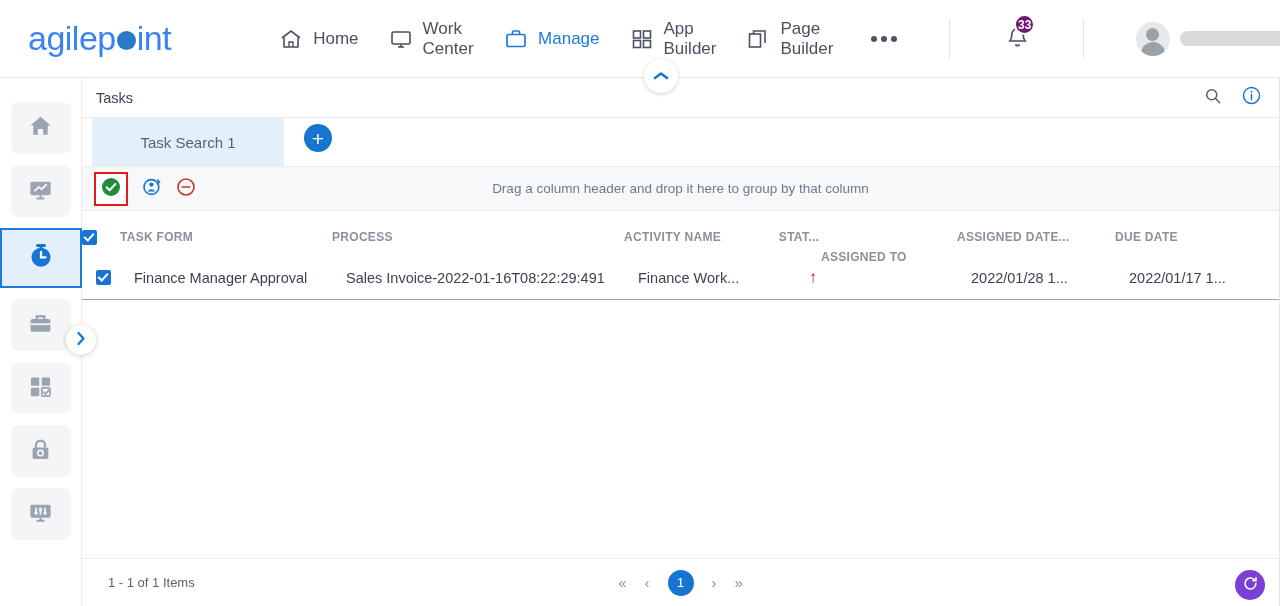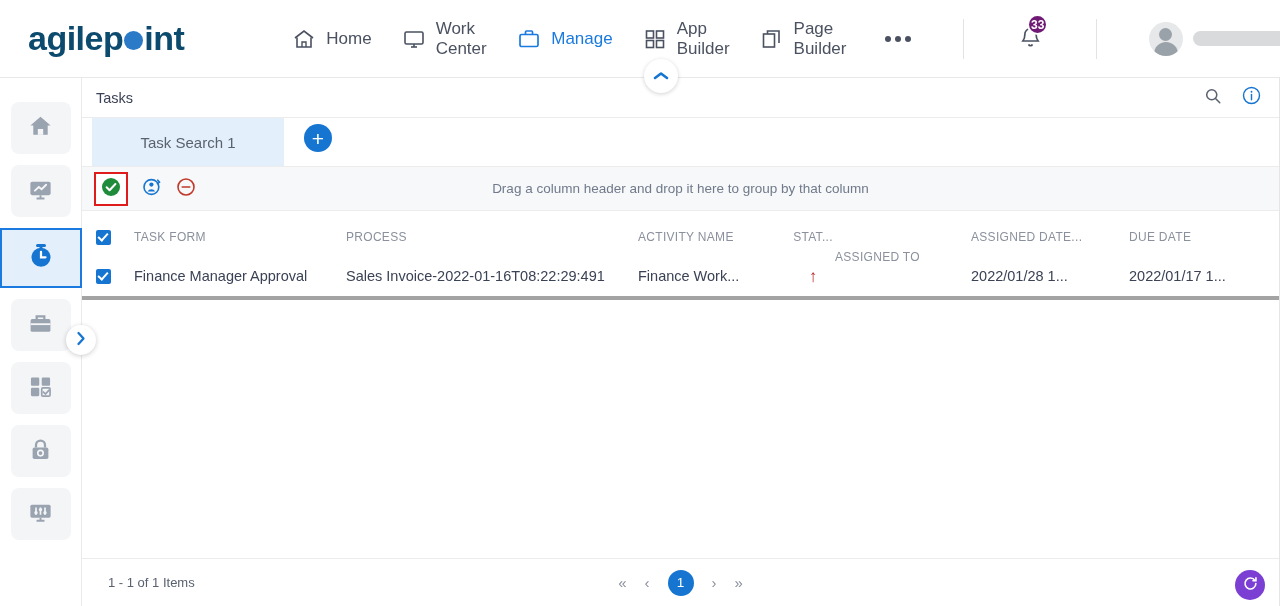--- a/index.html
+++ b/index.html
@@ -22,22 +22,22 @@
     border-bottom: 1px solid #e8e8e8;
     position: relative;
     z-index: 5;
   }
   .logo {
     margin-left: 28px;
     display: flex;
     align-items: center;
     font-size: 34px;
     letter-spacing: -0.5px;
-    color: #0c4a6e;
-    font-weight: 700;
+    color: #3b82f6;
+    font-weight: 400;
   }
   .logo .dot {
     display:inline-block;
     width: 19px; height: 19px;
     border-radius: 50%;
     background: #2a7ac7;
     margin: 0 1px;
     position: relative;
     top: 2px;
   }
@@ -206,31 +206,31 @@
     position:absolute; left:0; right:0; text-align:center;
     font-size: 13.5px; color:#707a8a;
     pointer-events:none;
   }
 
   
   .table { width:100%; }
   .thead {
     display:flex; align-items:center;
     height: 38px;
-    padding-left: 14px;
     font-size: 12px; color:#8a909c;
     letter-spacing: 0.3px;
     margin-top: 7px;
+    font-weight: bold;
   }
   .trow {
     display:flex; align-items:center;
     height: 44px;
     padding-left: 14px;
     font-size: 14.5px; color:#3b4255;
-    border-bottom: 4px solid #a3a3a3;
+    border-bottom: 1px solid #a3a3a3;
   }
   .c-check { width: 38px; flex:none; }
   .c-taskform { width: 212px; flex:none; }
   .c-process { width: 292px; flex:none; }
   .c-activity { width: 153px; flex:none; }
   .c-status { width: 44px; flex:none; text-align:center;}
   .c-assigned { width: 136px; flex:none;margin-top:39px; }
   .c-adate { width: 158px; flex:none; }
   .c-ddate { width: 140px; flex:none; }
 

